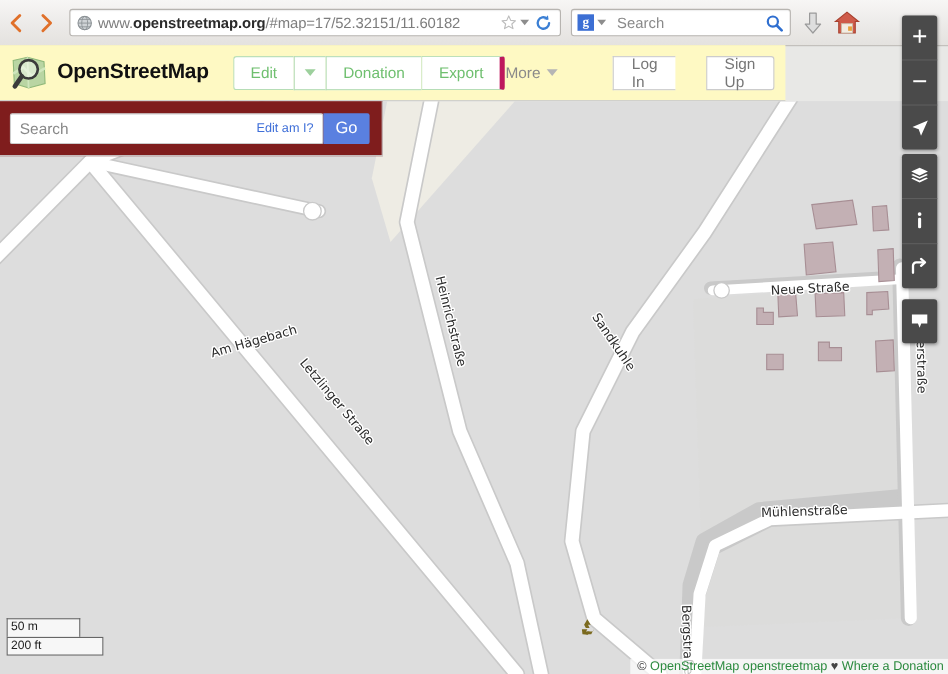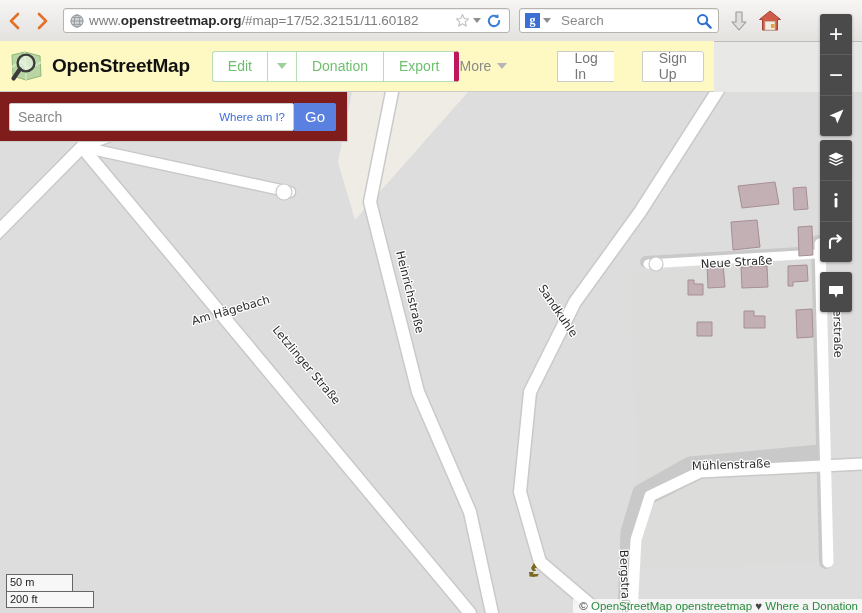--- a/index.html
+++ b/index.html
@@ -140,21 +140,21 @@
   .ctl-stack.s3{top:272px;}
   .ctl{
     height:40px;display:flex;align-items:center;justify-content:center;cursor:pointer;
     color:#fff;
   }
   .ctl + .ctl{border-top:1px solid #5e5e5e;}
   .ctl .plus{font-size:24px;line-height:1;font-weight:300;}
   .ctl .minus{font-size:24px;line-height:1;font-weight:300;}
 
   
-  .scalebar{position:absolute;left:6px;bottom:5px;z-index:20;font-size:11px;color:#222;}
+  .scalebar{position:absolute;left:6px;bottom:17px;z-index:20;font-size:11px;color:#222;}
   .scale-row{
     background:rgba(255,255,255,.75);border:1px solid #666;box-sizing:border-box;
     padding:0 3px;line-height:15px;height:17px;
   }
   .scale-m{width:67px;border-bottom:none;}
   .scale-ft{width:88px;}
 
   
   .attrib{
     position:absolute;right:0;bottom:0;z-index:20;
@@ -380,21 +380,21 @@
       <span>©</span>
       <a>OpenStreetMap openstreetmap</a>
       <span class="heart">♥</span>
       <a>Where a Donation</a>
     </div>
   </div>
 
   <div class="search-panel">
     <div class="search-wrap">
       <input class="search-input" type="text" placeholder="Search" style="">
-      <span class="whereami">Where am I?</span>
+      <span class="whereami">Edit am I?</span>
     </div>
     <div class="gobtn">Go</div>
   </div>
 
   <div class="ctl-stack s1">
     <div class="ctl">
       <span class="plus">+</span>
     </div>
     <div class="ctl">
       <span class="minus">−</span>

